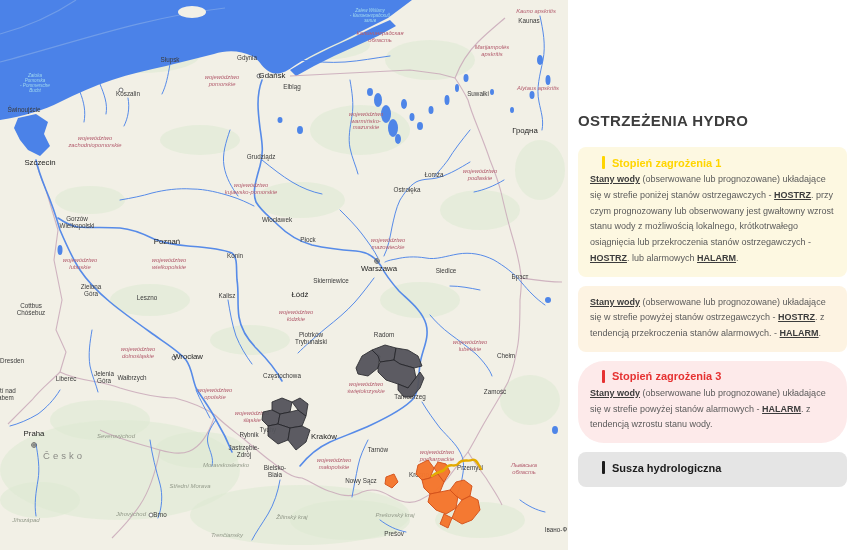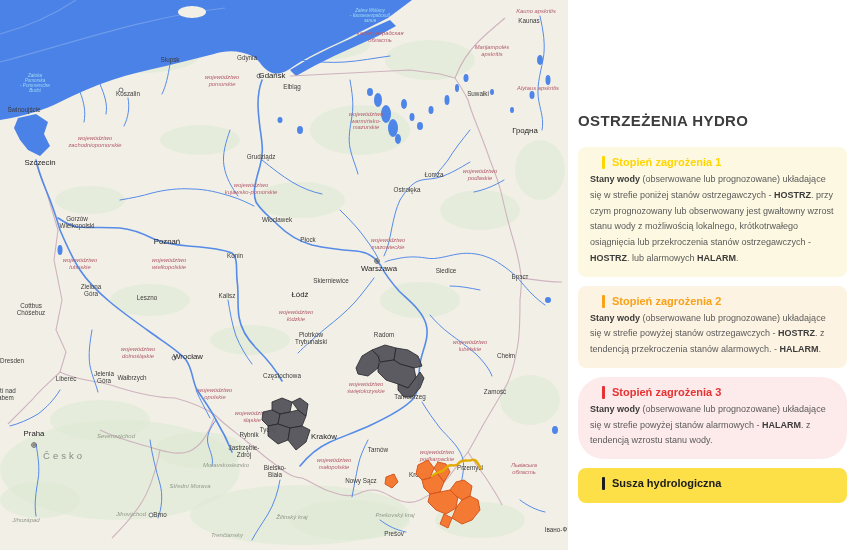--- a/index.html
+++ b/index.html
@@ -2,24 +2,24 @@
 <html><head>
 <meta charset="utf-8">
 <style>
   html,body{margin:0;padding:0;background:#ffffff;font-family:"Liberation Sans",sans-serif;}
   .stage{position:relative;width:855px;height:550px;overflow:hidden;background:#ffffff;}
   .map{position:absolute;left:0;top:0;width:568px;height:550px;overflow:hidden;background:#f2f0e6;}
   .map svg{display:block;}
   .panel{position:absolute;left:576px;top:0;width:279px;height:476px;background:#ffffff;box-sizing:border-box;padding:112px 8px 0 2px;}
   .panel h1{font-size:15px;font-weight:800;color:#3d3d3d;letter-spacing:.4px;margin:0 0 18px 0;}
   .card{border-radius:8px;padding:9px 12px 10px 12px;margin-bottom:9px;}
-  .card-title{font-size:11px;font-weight:800;display:flex;align-items:flex-start;margin-bottom:3px;padding-left:12px;}
+  .card-title{font-size:11px;font-weight:800;display:flex;align-items:center;margin-bottom:3px;padding-left:12px;}
   .card-title .bar{display:inline-block;width:3px;height:13px;margin-right:7px;border-radius:1px;}
   .card-body{font-size:9px;line-height:1.75;color:#5a5a5a;}
-  .card-body b{color:#3c3c3c;}
+  .card-body b{color:#3c3c3c;text-decoration:underline;}
   
   text{font-family:"Liberation Sans",sans-serif;}
   .t-city{font-size:6.3px;fill:#3a3a3a;}
   .t-city-l{font-size:7.8px;fill:#222222;}
   .t-region{font-size:5.8px;font-style:italic;fill:#b35d6e;}
   .t-czech{font-size:6px;font-style:italic;fill:#939a8a;}
   .t-sea{font-size:4.6px;font-style:italic;fill:#9fd8ef;}
   .t-country{font-size:9.5px;fill:#8a8a85;letter-spacing:3px;}
 </style>
 </head>
@@ -258,25 +258,24 @@
       </svg>
   </div>
   <aside class="panel">
     <h1>OSTRZEŻENIA HYDRO</h1>
     <div id="cards">
         <div class="card" style="background: rgb(253, 248, 225);">
           <div class="card-title" style="color: rgb(255, 213, 0);"><span class="bar" style="background: rgb(255, 213, 0);"></span>Stopień zagrożenia 1</div>
           <div class="card-body"><b>Stany wody</b><span> (obserwowane lub prognozowane) układające się w strefie poniżej stanów ostrzegawczych - </span><b>HOSTRZ</b><span>. przy czym prognozowany lub obserwowany jest gwałtowny wzrost stanu wody z możliwością lokalnego, krótkotrwałego osiągnięcia lub przekroczenia stanów ostrzegawczych - </span><b>HOSTRZ</b><span>. lub alarmowych </span><b>HALARM</b><span>.</span></div>
         </div>
         <div class="card" style="background: rgb(253, 243, 226);">
-          <div class="card-title" style="color: rgb(249, 161, 25);"><span class="bar" style="background: rgb(249, 161, 25);"></span>Stopień zagrożenia 2</div>
           <div class="card-body"><b>Stany wody</b><span> (obserwowane lub prognozowane) układające się w strefie powyżej stanów ostrzegawczych - </span><b>HOSTRZ</b><span>. z tendencją przekroczenia stanów alarmowych. - </span><b>HALARM</b><span>.</span></div>
         </div>
         <div class="card" style="background: rgb(253, 234, 234); border-radius: 26px;">
           <div class="card-title" style="color: rgb(230, 50, 50);"><span class="bar" style="background: rgb(230, 50, 50);"></span>Stopień zagrożenia 3</div>
           <div class="card-body"><b>Stany wody</b><span> (obserwowane lub prognozowane) układające się w strefie powyżej stanów alarmowych - </span><b>HALARM</b><span>. z tendencją wzrostu stanu wody.</span></div>
         </div>
-        <div class="card" style="background: #fde047;">
+        <div class="card" style="background: #e5e5e5;">
           <div class="card-title" style="color: rgb(28, 28, 28);"><span class="bar" style="background: rgb(28, 28, 28);"></span>Susza hydrologiczna</div>
         </div>
       </div>
   </aside>
 </div>
 
 </body></html>

